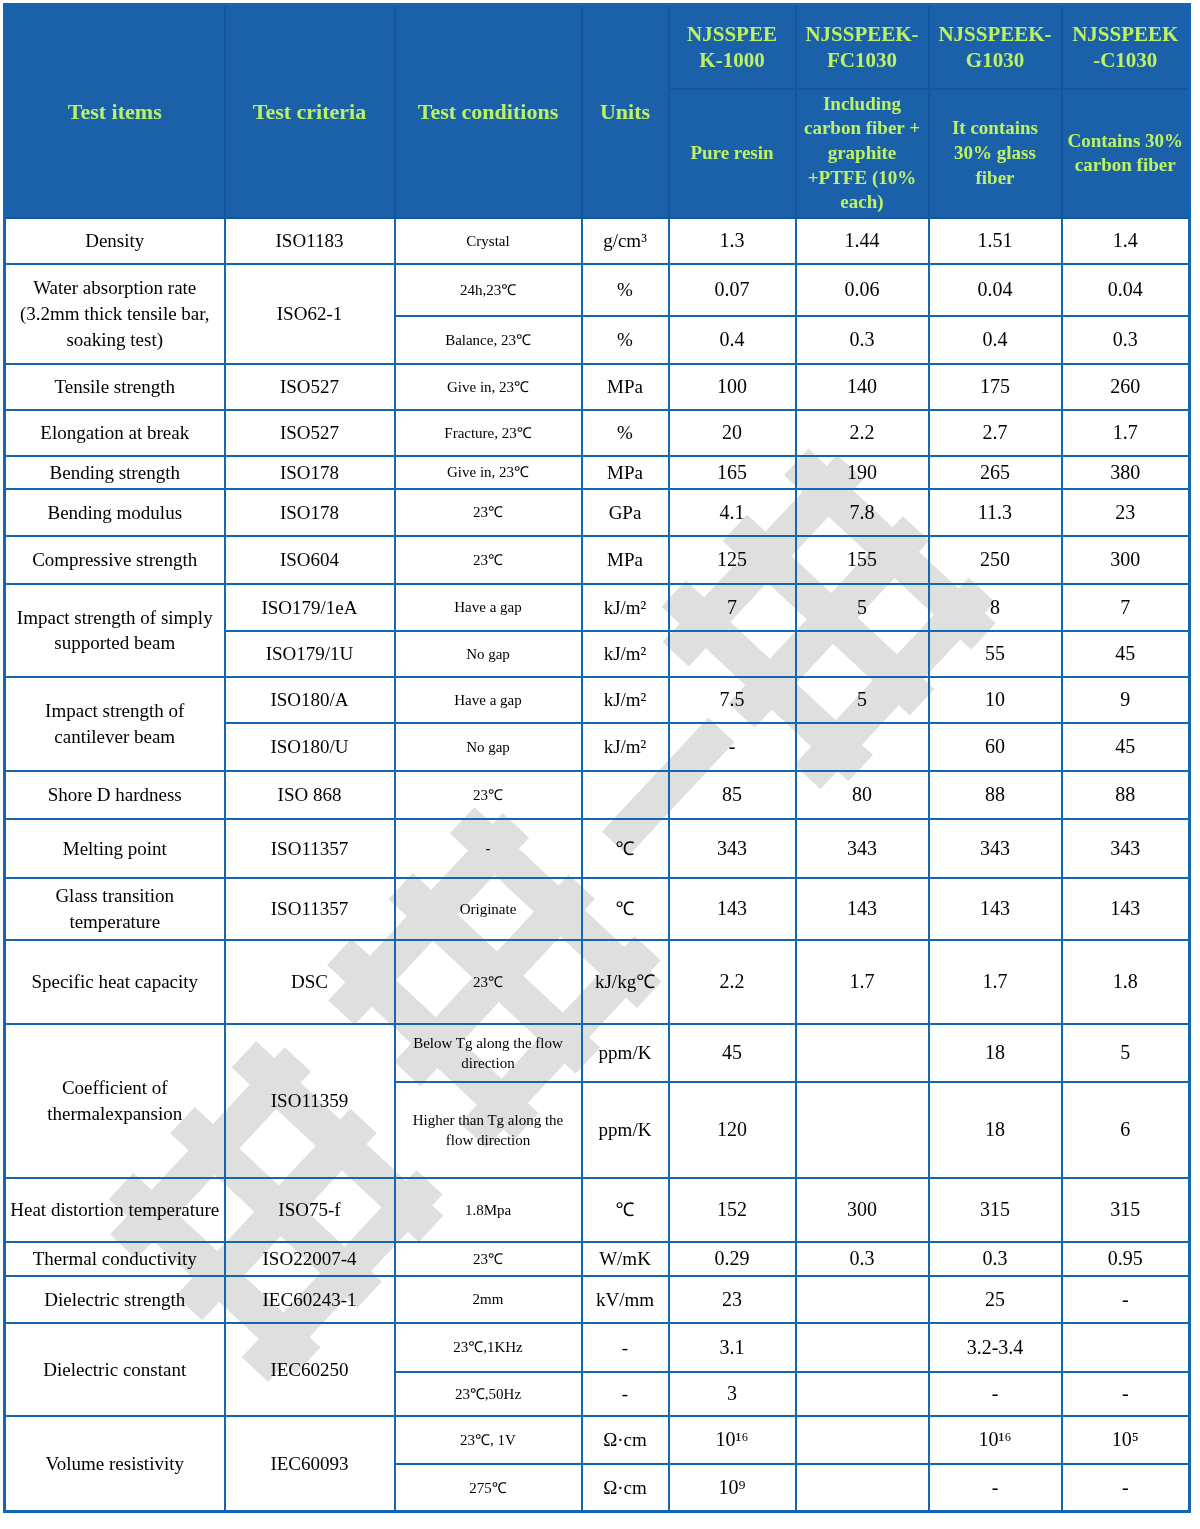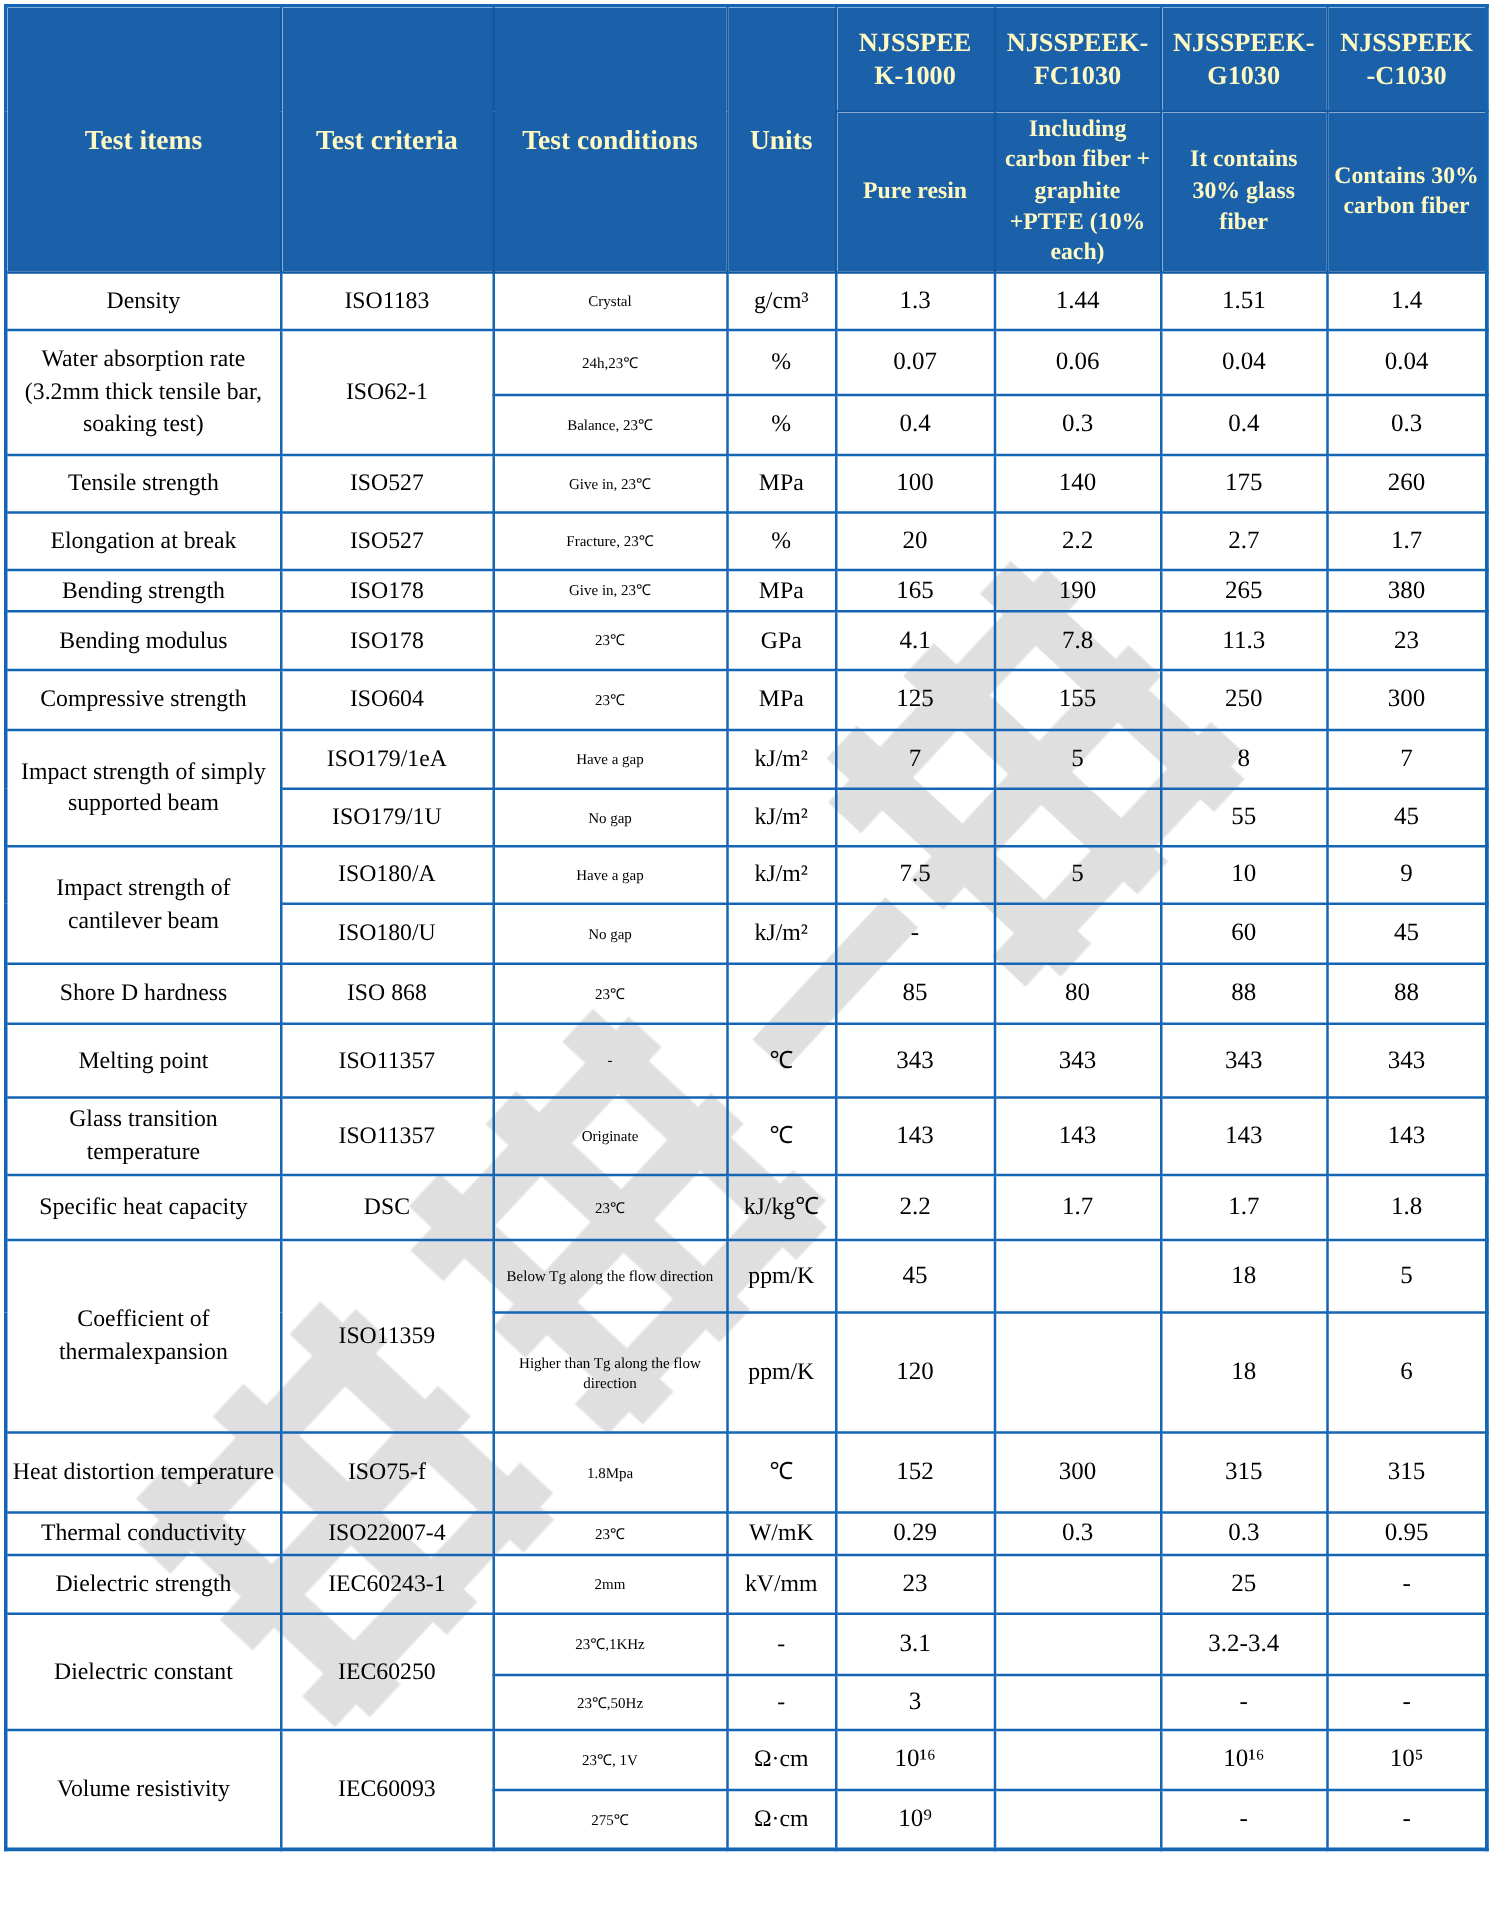--- a/index.html
+++ b/index.html
@@ -35,37 +35,37 @@
   th,td{
     border:2px solid var(--line);
     text-align:center;
     vertical-align:middle;
     padding:2px 4px;
     overflow:hidden;
   }
   thead th{
     background:var(--headbg);
     border-color:var(--headline);
-    color:#fef9c3;
+    color:#bef264;
     font-weight:bold;
     font-size:22px;
     line-height:1.25;
   }
   thead tr.hr1{height:84px;}
   thead tr.hr2{height:129px;}
   th.pname{white-space:pre-line;font-size:21px;}
   th.pdesc{font-size:19px;line-height:1.3;}
   tbody td{
     background:transparent;
     color:#000000;
     font-size:20px;
     line-height:1.35;
   }
   td.item{font-size:19px;text-align:center;}
-  td.cond{font-size:12px;}
+  td.cond{font-size:15px;}
   td.unit{font-size:19px;}
   td.crit{font-size:19px;}
   td.val{font-size:20px;}
 </style>
 </head>
 <body>
 
 <div class="page">
 
   <svg class="watermark" width="1200" height="1529" viewBox="0 0 1200 1529" aria-hidden="true">
@@ -258,21 +258,21 @@
         <tr style="height: 62px;">
           <td class="item">Glass transition temperature</td>
           <td class="crit">ISO11357</td>
           <td class="cond">Originate</td>
           <td class="unit">℃</td>
           <td class="val">143</td>
           <td class="val">143</td>
           <td class="val">143</td>
           <td class="val">143</td>
         </tr>
-        <tr style="height: 52px; padding-left: 20px;">
+        <tr style="height: 84px; padding-left: 20px;">
           <td class="item">Specific heat capacity</td>
           <td class="crit">DSC</td>
           <td class="cond">23℃</td>
           <td class="unit">kJ/kg℃</td>
           <td class="val">2.2</td>
           <td class="val">1.7</td>
           <td class="val">1.7</td>
           <td class="val">1.8</td>
         </tr>
         <tr style="height: 58px;">

